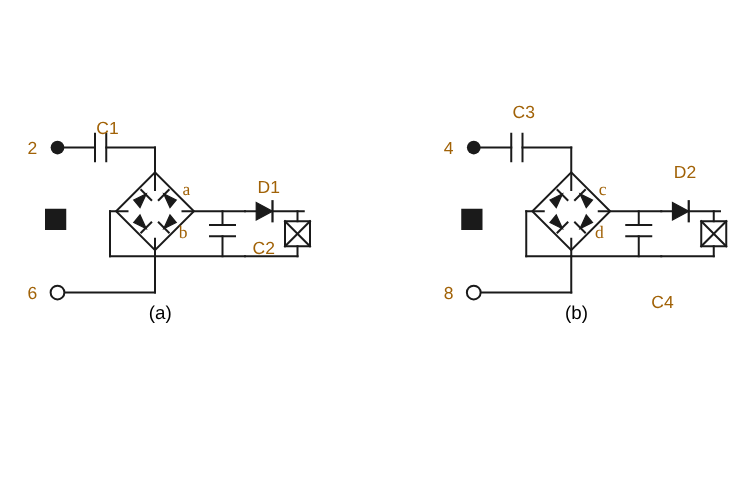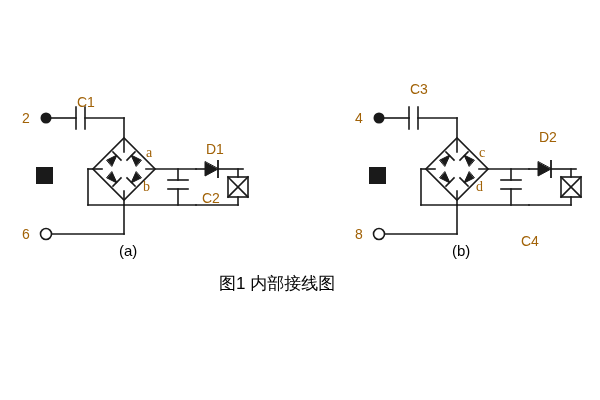--- a/index.html
+++ b/index.html
@@ -199,15 +199,14 @@
 
   <span class="lbl" style="left:355px; top:111px;">4</span>
   <span class="lbl" style="left:355px; top:227px;">8</span>
   <span class="lbl" style="left:410px; top:82px;">C3</span>
   <span class="lbl" style="left:521px; top:191px;margin-top:43px;">C4</span>
   <span class="lbl" style="left:539px; top:130px;">D2</span>
   <span class="lbl serif" style="left:479px; top:146px;">c</span>
   <span class="lbl serif" style="left:476px; top:180px;">d</span>
   <span class="subcap" style="left:452px; top:243px;">(b)</span>
 
-  <span class="caption" style="left:219px; top:275px;">图1  内部接线图</span>
 
 </div>
 
 </body></html>

